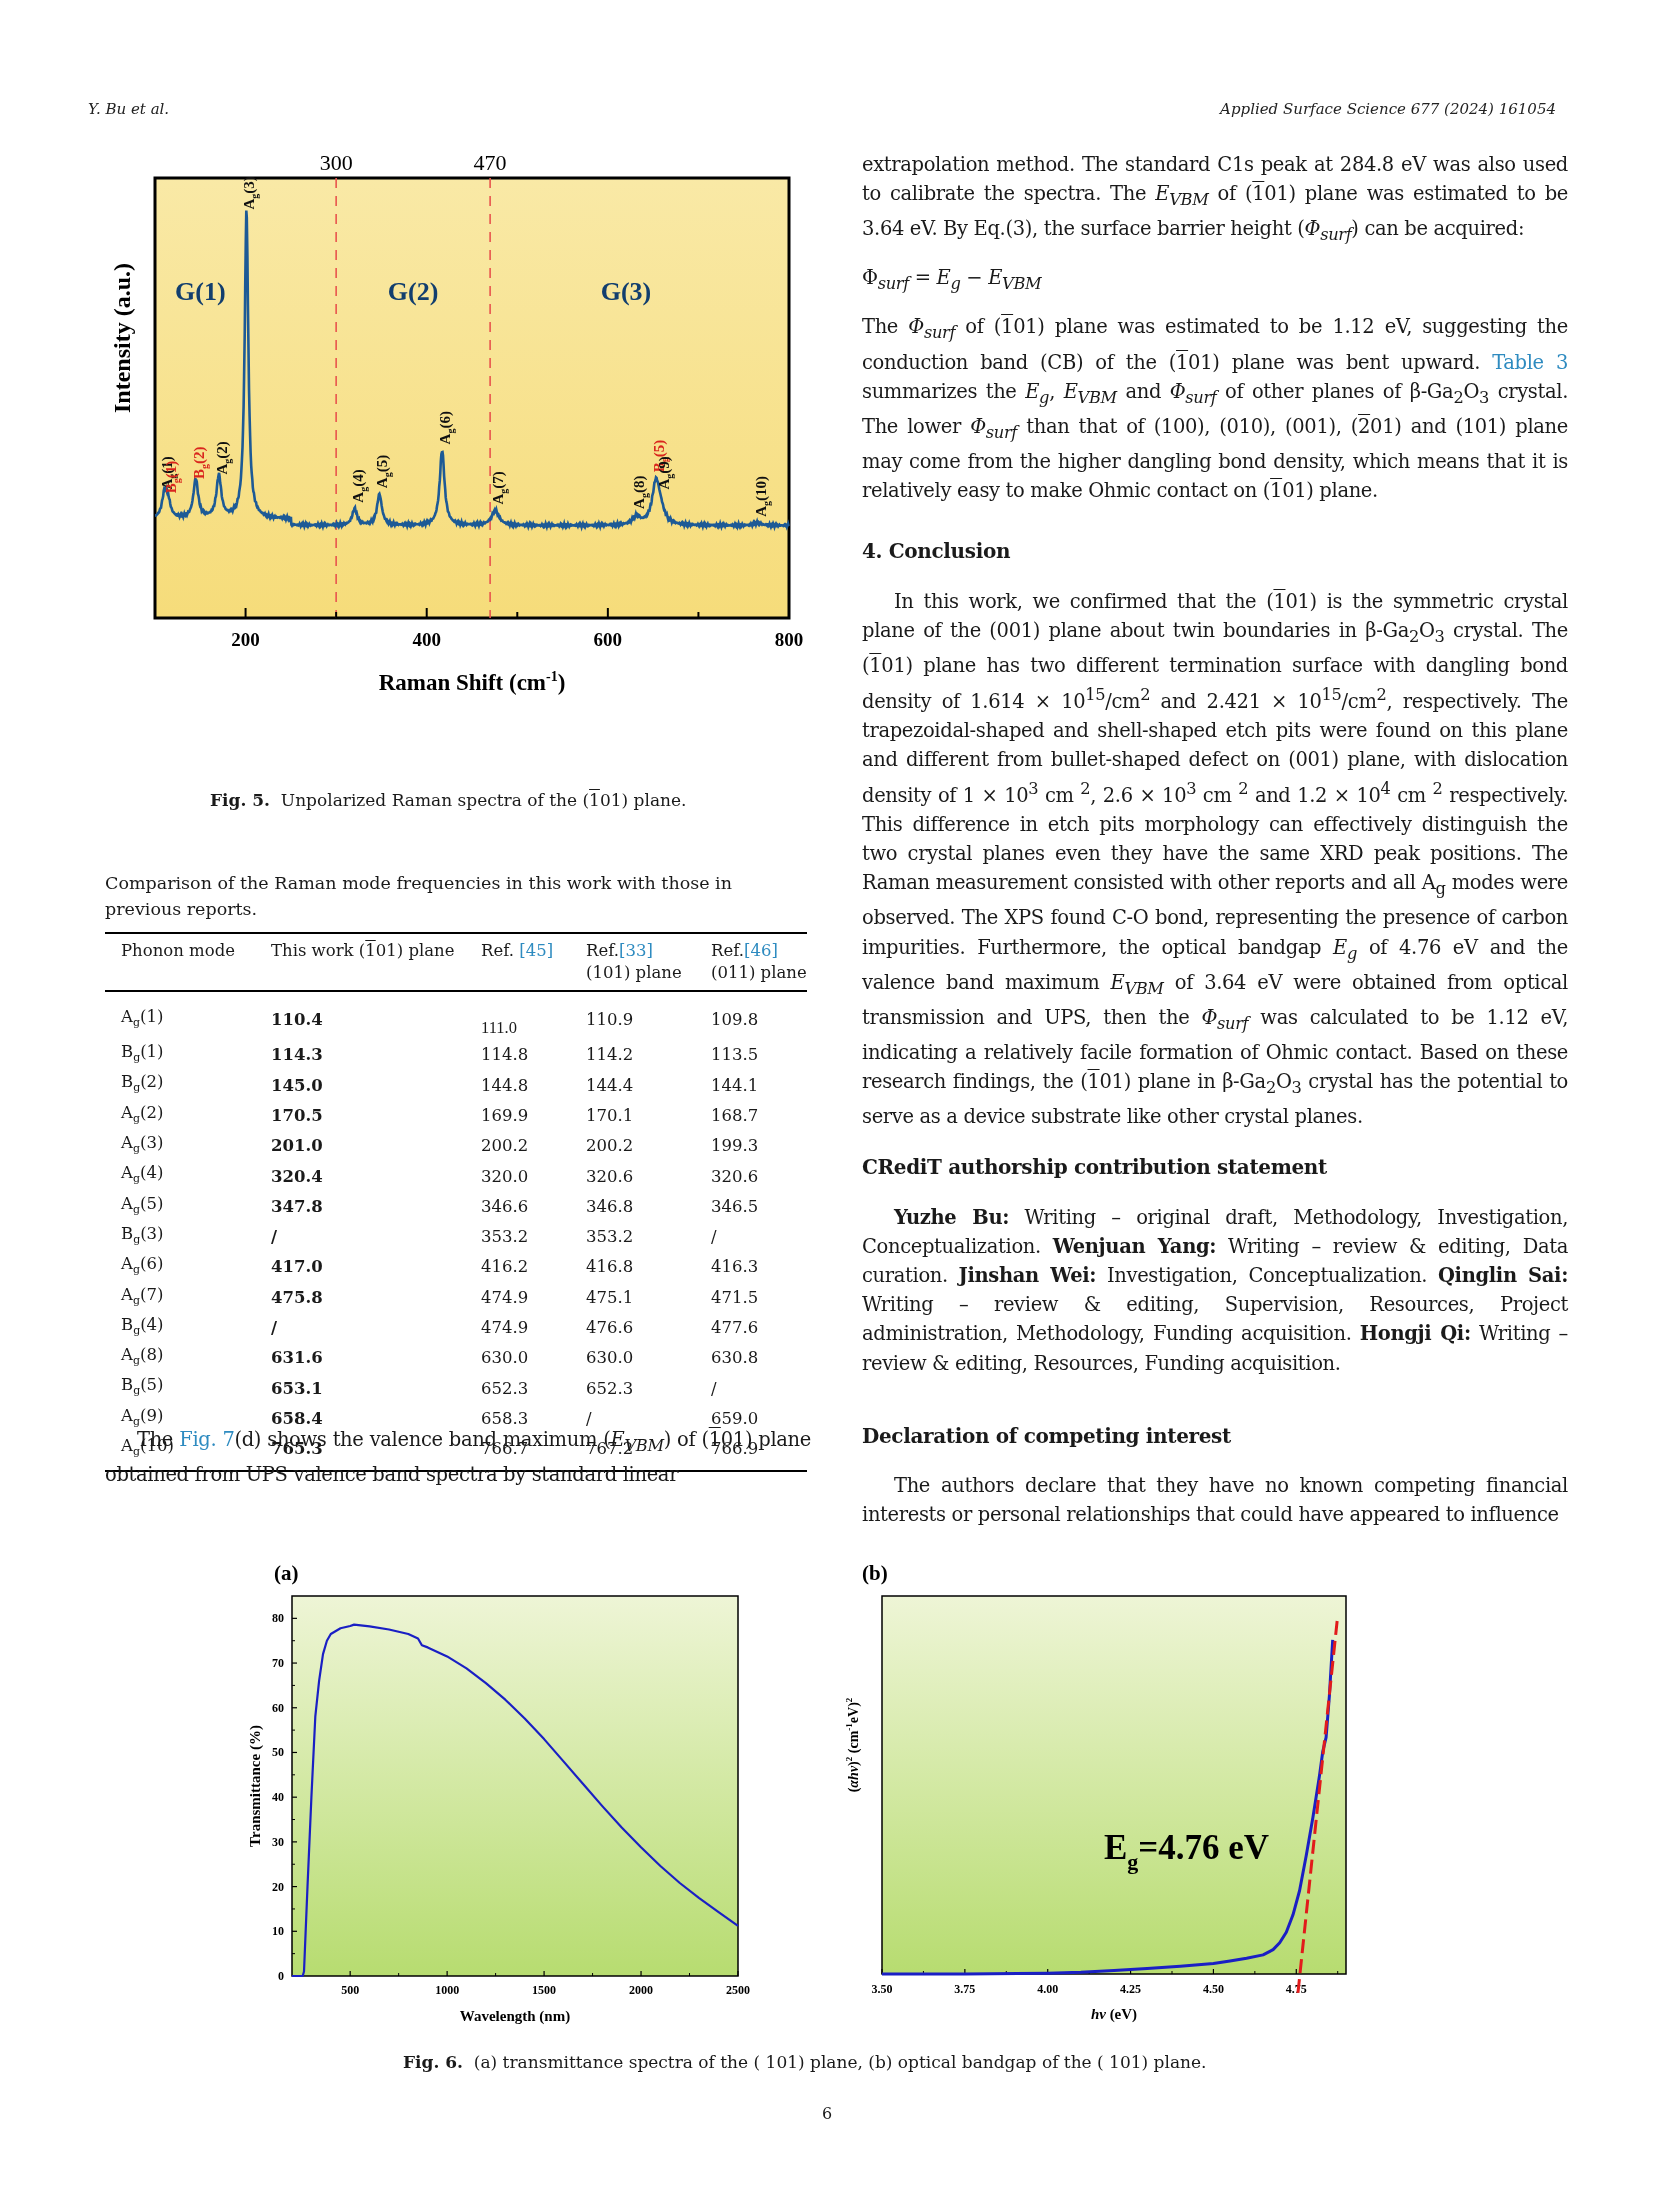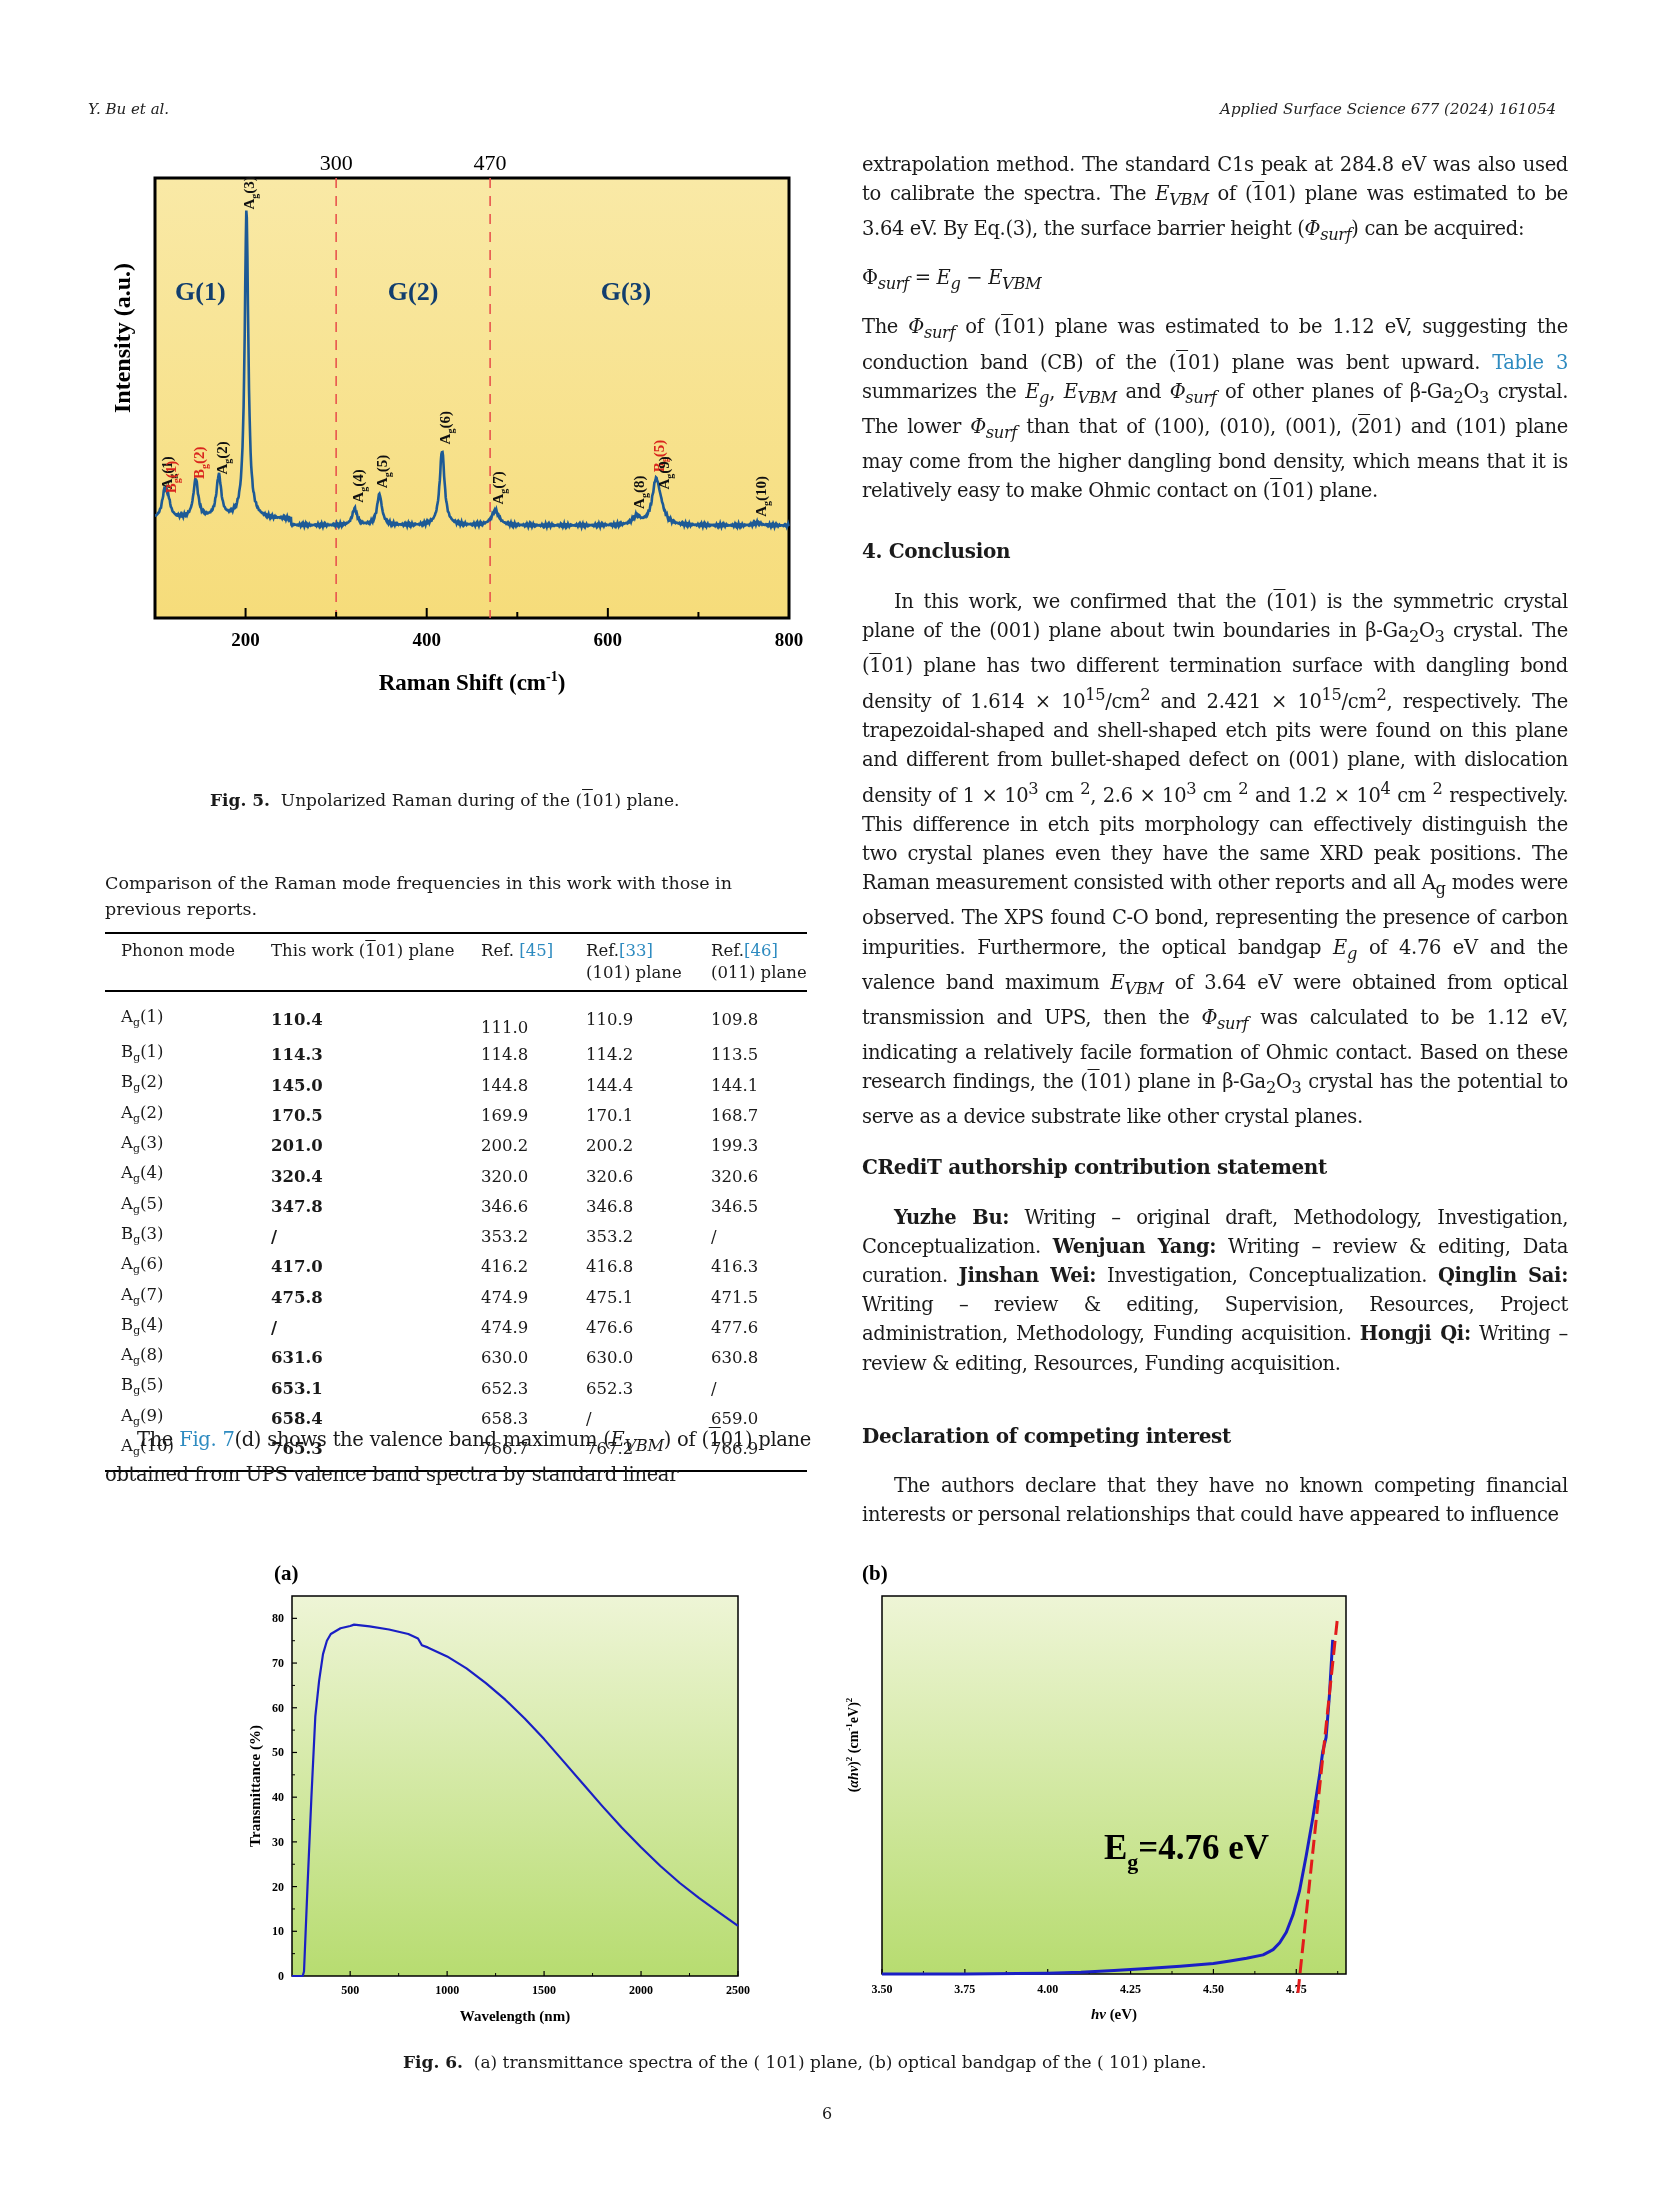--- a/index.html
+++ b/index.html
@@ -67,40 +67,40 @@
     <text x="145.57142857142856" y="506" text-anchor="middle" font-size="19" font-weight="bold">200</text>
     <text x="326.7142857142857" y="506" text-anchor="middle" font-size="19" font-weight="bold">400</text>
     <text x="507.8571428571429" y="506" text-anchor="middle" font-size="19" font-weight="bold">600</text>
     <text x="689" y="506" text-anchor="middle" font-size="19" font-weight="bold">800</text>
     <text x="372" y="550" text-anchor="middle" font-size="23" font-weight="bold">Raman Shift (cm<tspan font-size="14" dy="-9">-1</tspan><tspan dy="9">)</tspan></text>
     <text x="0" y="0" text-anchor="middle" font-size="24" font-weight="bold" transform="translate(30,198) rotate(-90)">Intensity (a.u.)</text>
   </svg>
 
 <div class="abs caption" style="left:210px; top:790px;">
   <span class="b">Fig. 5.</span>&nbsp;
-  <span>Unpolarized Raman during of the (</span><span class="ovl">1</span><span>01) plane.</span>
+  <span>Unpolarized Raman spectra of the (</span><span class="ovl">1</span><span>01) plane.</span>
 </div>
 
 <div class="abs" style="left:105px; top:870px; width:706px;">
   <div style="font-size:17.5px; line-height:26px;">Comparison of the Raman mode frequencies in this work with those in previous reports.</div>
   <table class="t2" style="margin-top:10px;">
     <thead>
       <tr>
         <th style="width:150px; padding-left:16px;"><span>Phonon mode</span></th>
         <th style="width:210px;">This work (<span class="ovl">1</span>01) plane</th>
         <th style="width:105px;"><span>Ref. </span><span class="link">[45]</span></th>
         <th style="width:125px;"><span>Ref.</span><span class="link">[33]</span><br><span>(101) plane</span></th>
         <th><span>Ref.</span><span class="link">[46]</span><br><span>(011) plane</span></th>
       </tr>
     </thead>
     <tbody id="t2body">
         <tr>
           <td style="padding-left:16px;padding-top:8px;">A<sub style="font-size:11px">g</sub>(1)</td>
           <td class="b" style="padding-top:8px;">110.4</td>
-          <td style="padding-top:24px;">111.0</td>
+          <td style="padding-top:24px;font-family:Liberation Serif, serif;">111.0</td>
           <td style="padding-top:8px;">110.9</td>
           <td style="padding-top:8px;">109.8</td>
         </tr>
         <tr>
           <td style="padding-left:16px;">B<sub style="font-size:11px">g</sub>(1)</td>
           <td class="b" style="">114.3</td>
           <td style="">114.8</td>
           <td style="">114.2</td>
           <td style="">113.5</td>
         </tr>

